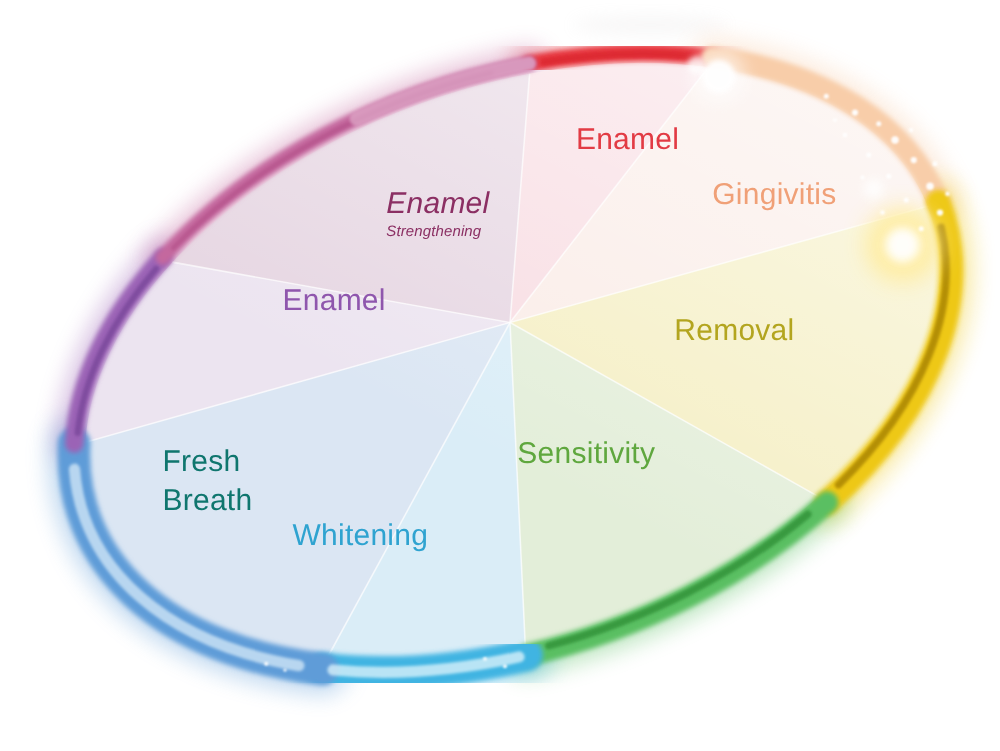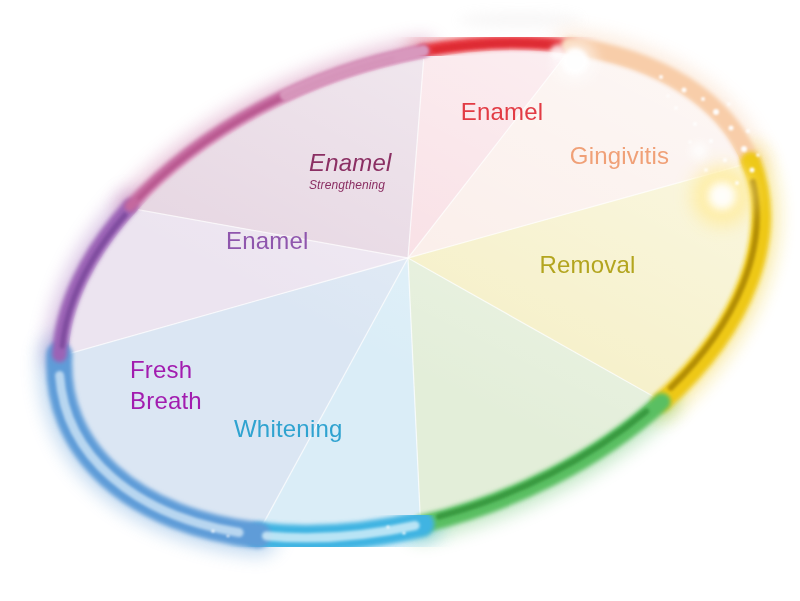--- a/index.html
+++ b/index.html
@@ -132,24 +132,27 @@
 
   <div class="seg-label" id="lbl-plaque" style="color: rgb(226, 59, 68);">
     <div class="main">Enamel</div>
   </div>
   <div class="seg-label" id="lbl-gingivitis" style="color: rgb(240, 160, 119);">
     <div class="main">Gingivitis</div>
   </div>
   <div class="seg-label" id="lbl-calculus" style="color: rgb(179, 165, 31);">
     <div class="main">Removal</div>
   </div>
+  <div class="seg-label" id="lbl-sensitivity" style="color: rgb(95, 167, 62);">
+    <div class="main">Sensitivity</div>
+  </div>
   <div class="seg-label" id="lbl-whitening" style="color: rgb(47, 163, 208);">
     <div class="main">Whitening</div>
   </div>
-  <div class="seg-label" id="lbl-freshbreath" style="color: #a21caf;">
+  <div class="seg-label" id="lbl-freshbreath" style="color: #0f766e;">
     <div class="main">Fresh Breath</div>
   </div>
   <div class="seg-label" id="lbl-caries" style="color: rgb(143, 86, 173);">
     <div class="main">Enamel</div>
   </div>
   <div class="seg-label" id="lbl-enamel" style="color: rgb(139, 47, 99);">
     <div class="main">Enamel</div>
     <div class="sub">Strengthening</div>
   </div>
 </div>

